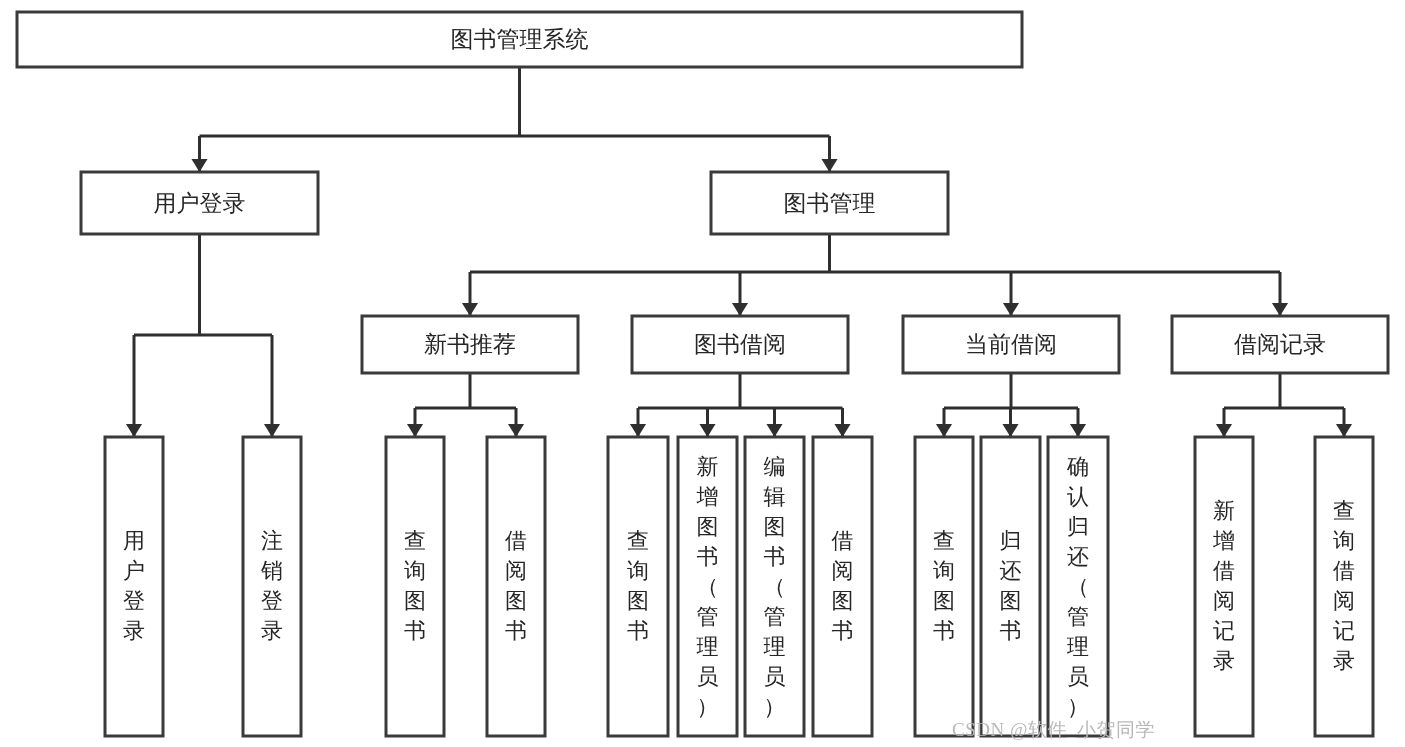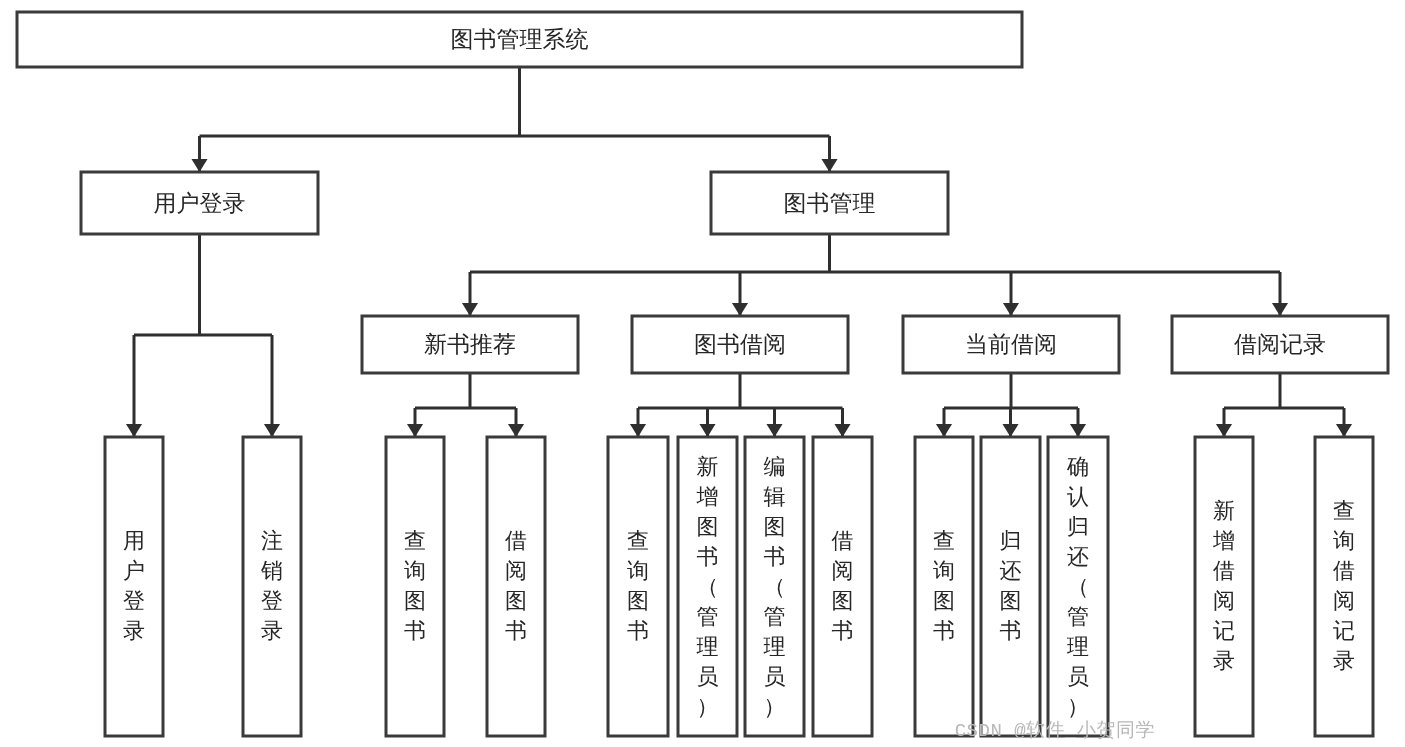--- a/index.html
+++ b/index.html
@@ -54,21 +54,21 @@
   .arrow-head {
     fill: #2f2f2f;
     stroke: none;
   }
   .watermark {
     position: absolute;
     right: 8px;
     bottom: 4px;
     font-size: 19px;
     color: #b9b9b9;
-    font-family: Liberation Mono, monospace;
+    font-family: Liberation Serif, serif;
     white-space: nowrap;
     letter-spacing: 0.5px;
     pointer-events: none;
   }
 </style>
 </head>
 <body>
 
 <div id="diagram-root">
   <svg class="diagram" viewBox="0 0 1405 747" xmlns="http://www.w3.org/2000/svg">

